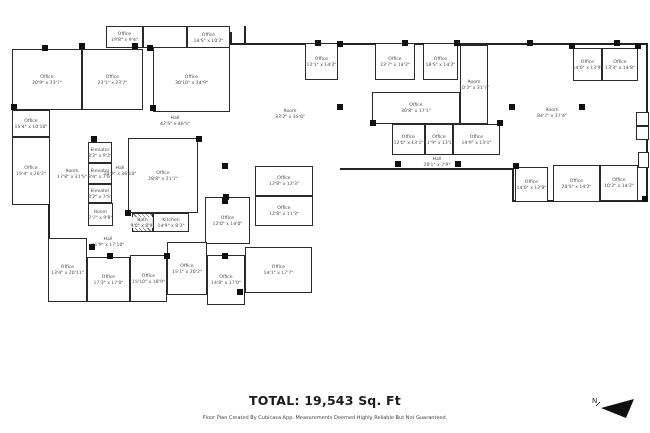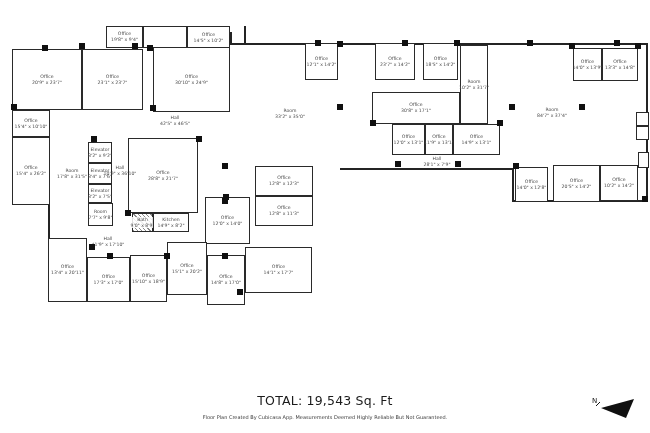--- a/index.html
+++ b/index.html
@@ -11,21 +11,21 @@
   .room.open{border:none;background:transparent;z-index:3;}
   .room.hatch{background:repeating-linear-gradient(45deg,#8a8a8a 0 0.8px,#fff 0.8px 3px);}
   .lbl{font-size:4.6px;line-height:1.25;color:#4a4a4a;z-index:3;position:relative;}
   .hatch .lbl{background:rgba(255,255,255,.85);padding:0 1px;}
   .lbl .nm{display:block;white-space:nowrap;}
   .lbl .dm{display:block;white-space:nowrap;}
   .wall{position:absolute;background:#242424;z-index:1;}
   .marker{position:absolute;width:6px;height:6px;background:#101010;
           transform:translate(-50%,-50%);z-index:4;}
   .footer-total{position:absolute;left:0;top:393px;width:650px;text-align:center;
-                font-size:12.5px;font-weight:normal;color:#1b1b1b;letter-spacing:.2px;}
+                font-size:12.5px;font-weight:bold;color:#1b1b1b;letter-spacing:.2px;}
   .footer-disclaimer{position:absolute;left:0;top:414px;width:650px;text-align:center;
                      font-size:5px;color:#3a3a3a;}
   .compass{position:absolute;left:588px;top:392px;width:58px;height:34px;}
   .compass text{font-size:7px;fill:#111;font-family:"DejaVu Sans",sans-serif;}
 </style>
 </head>
 <body>
 
 <div class="stage">
   <div class="plan">

